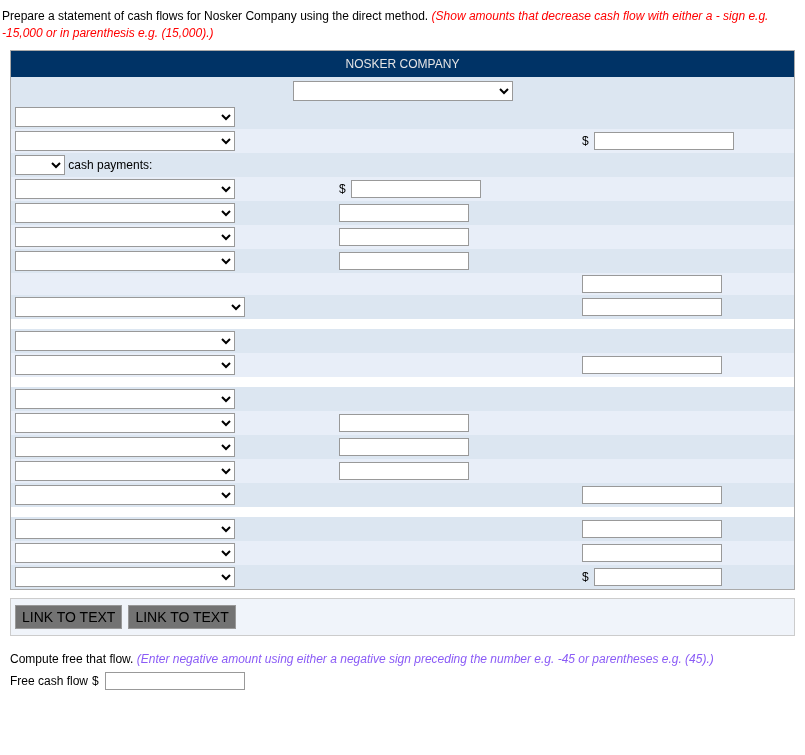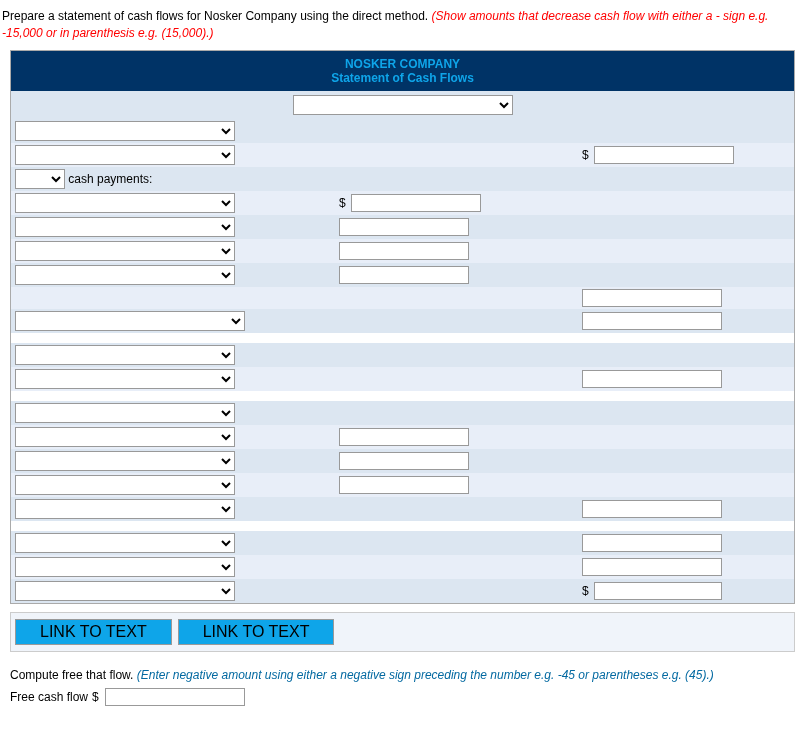--- a/index.html
+++ b/index.html
@@ -15,24 +15,24 @@
       font-style: italic;
     }
 
     .statement-container {
       margin: 0 10px;
       border: 1px solid #aaa;
     }
 
     .statement-header {
       background: #003366;
-      color: #0ea5e9;
+      color: #e5e5e5;
       text-align: center;
       padding: 6px 4px;
-      font-weight: bold;
+      font-weight: normal;
       font-size: 12px;
     }
 
     .form-table {
       width: 100%;
       border-collapse: collapse;
     }
 
     .row-even { background: #dce6f1; margin-left: 28px; }
     .row-odd { background: #e8eef8; }
@@ -84,34 +84,34 @@
     .buttons-bar {
       margin: 8px 10px;
       padding: 6px 4px;
       border: 1px solid #ccc;
       background: #f0f4fa;
       display: flex;
       gap: 6px;
     }
 
     .link-button {
-      background: #0ea5e9;
+      background: #737373;
       border: 1px solid #999;
-      padding: 3px 24px;
-      font-size: 16px;
+      padding: 3px 6px;
+      font-size: 14px;
       cursor: pointer;
       color: #000;
     }
 
     .compute-section {
       padding: 8px 10px;
     }
 
     .compute-section .italic-red {
-      color: #0369a1;
+      color: #8b5cf6;
       font-style: italic;
     }
 
     .free-cash-row {
       display: flex;
       align-items: center;
       gap: 4px;
       margin-top: 6px;
     }
 
@@ -127,21 +127,20 @@
 
 <div class="instructions">
   <span>Prepare a statement of cash flows for Nosker Company using the direct method.</span>
   <span class="italic-red">(Show amounts that decrease cash flow with either a - sign e.g. -15,000 or in parenthesis e.g. (15,000).)</span>
 </div>
 
 <div class="statement-container">
 
   <div class="statement-header">
     <div>NOSKER COMPANY</div>
-    <div>Statement of Cash Flows</div>
   </div>
 
   <div class="header-dropdown-row">
     <select class="dropdown">
       <option value=""></option>
     </select>
   </div>
 
   <table class="form-table">
 

